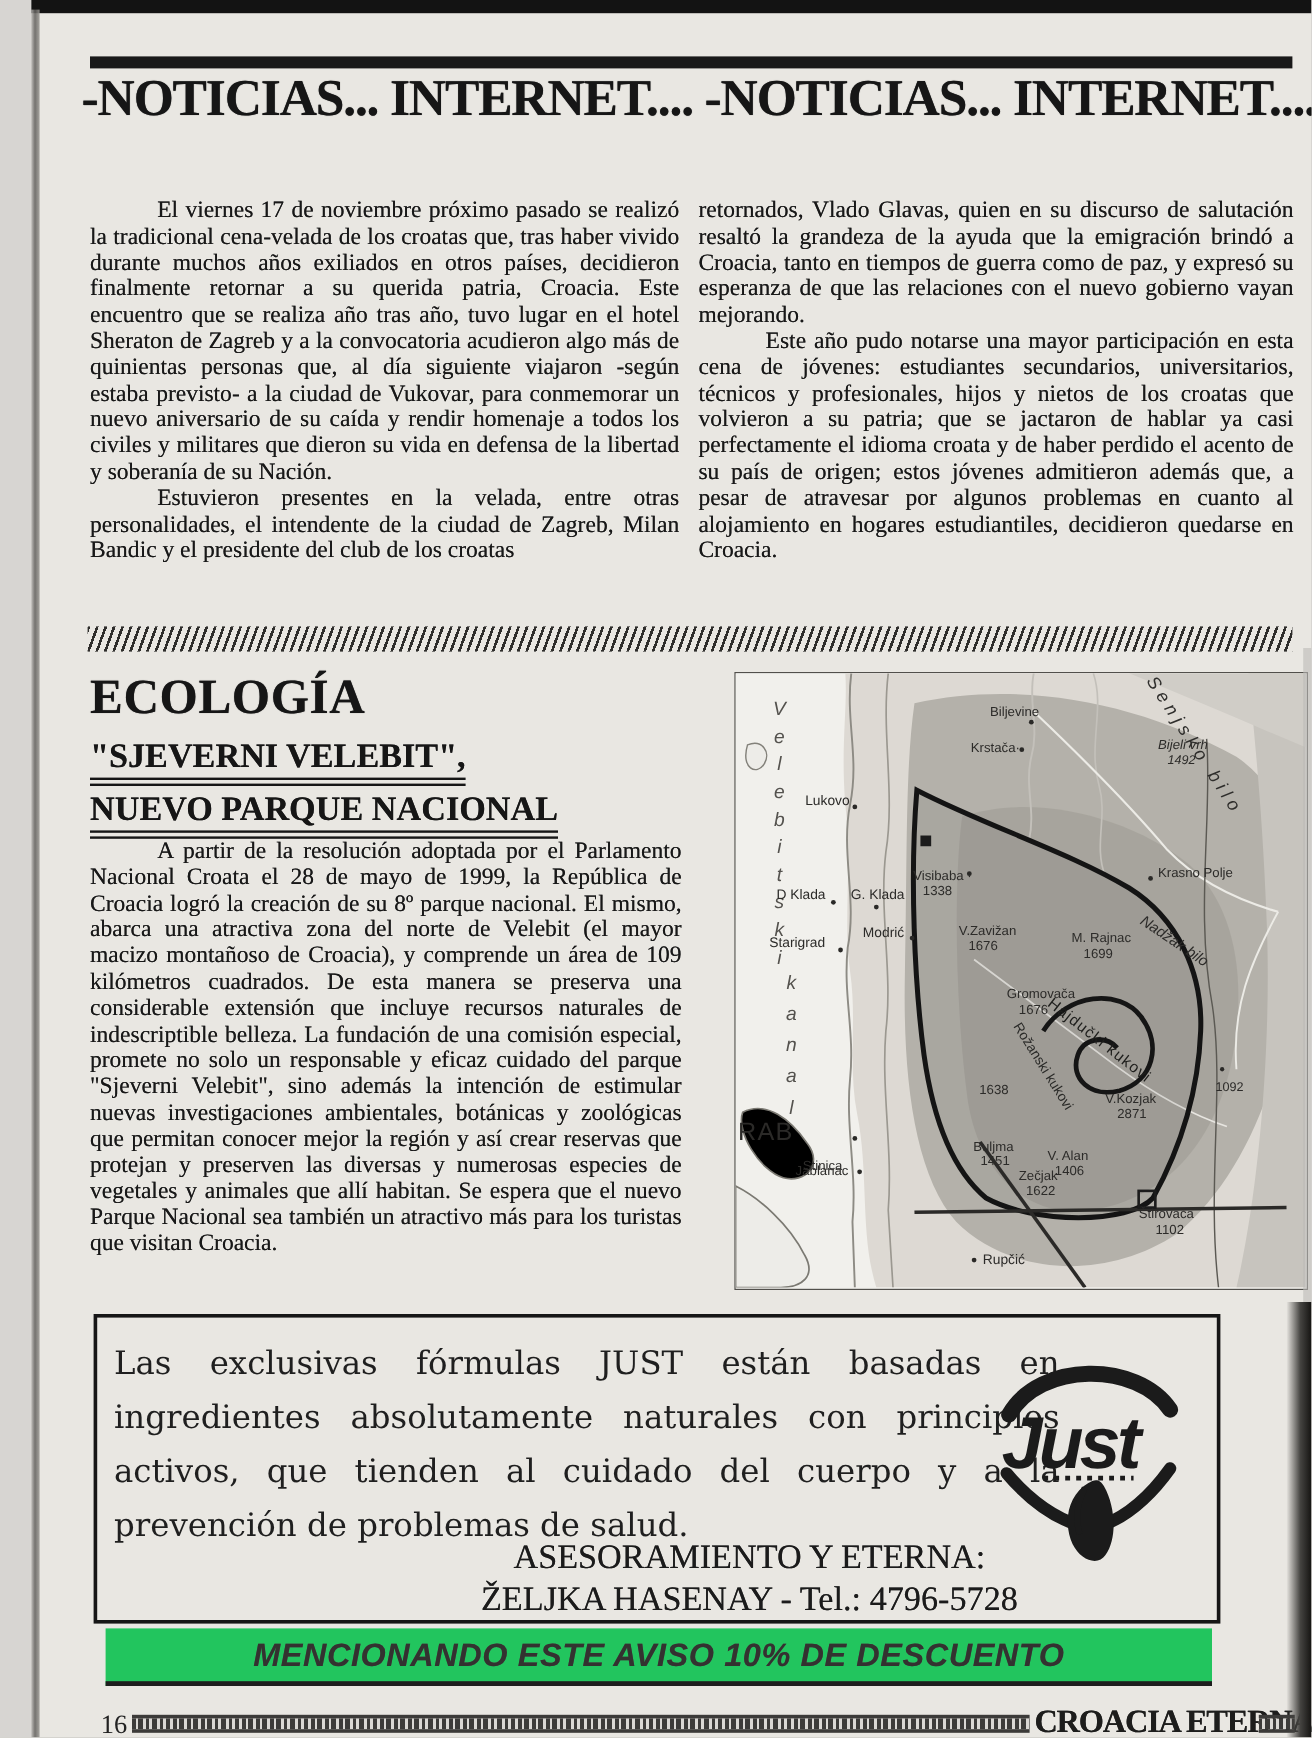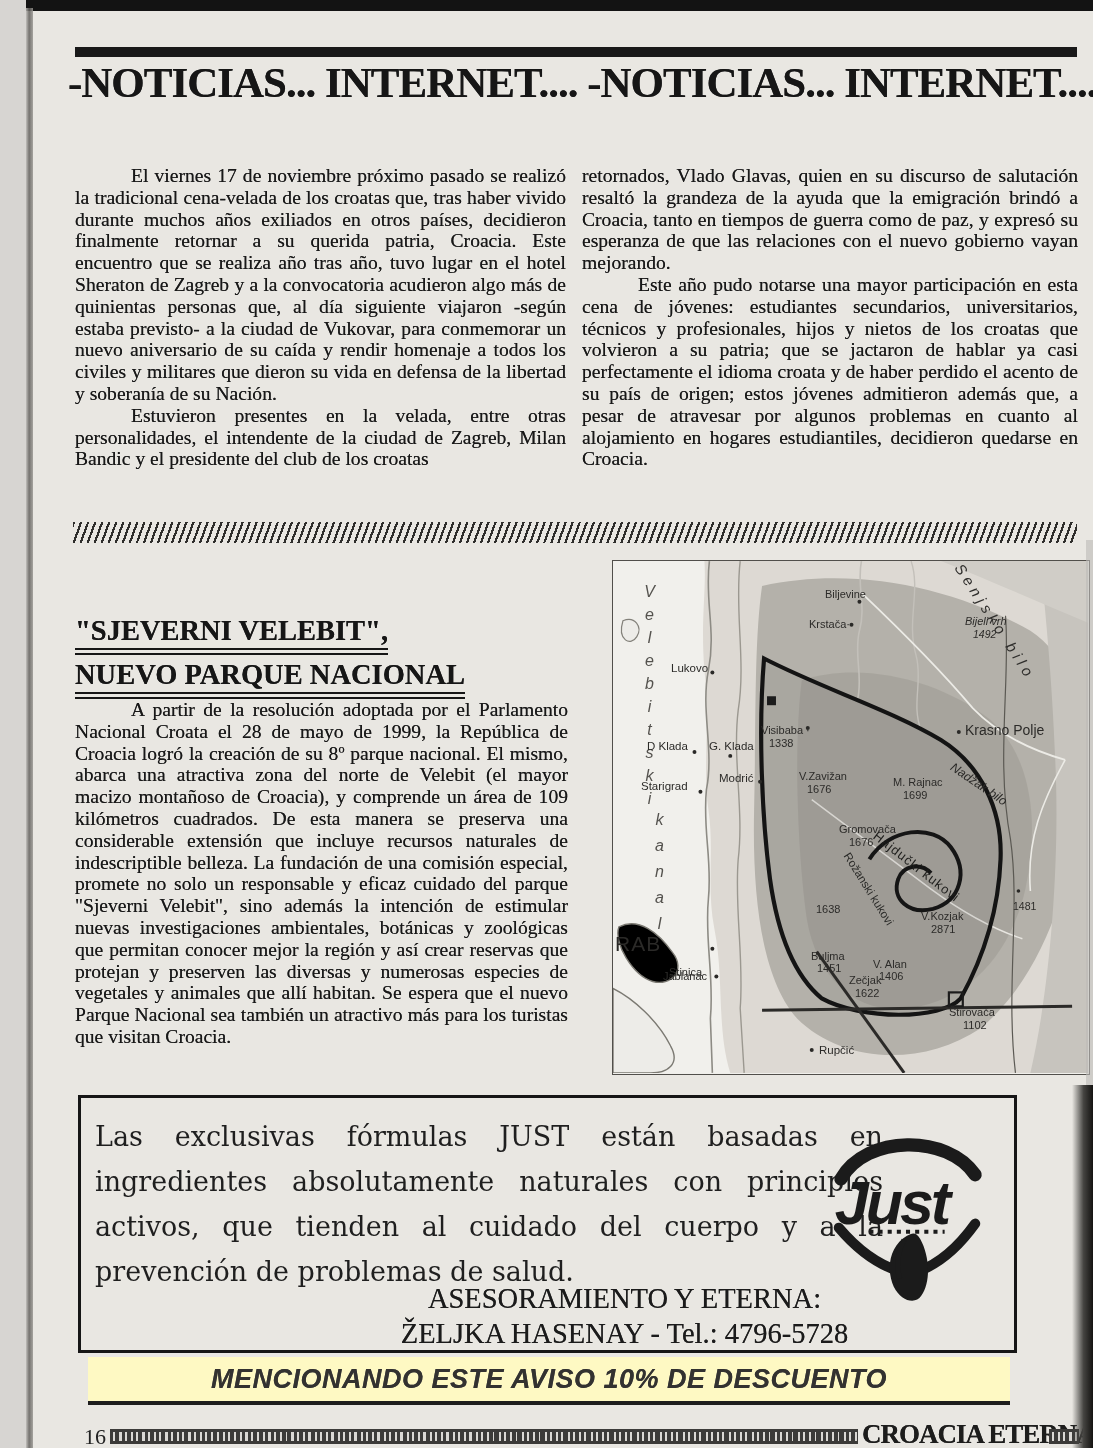--- a/index.html
+++ b/index.html
@@ -43,21 +43,21 @@
   .map-label{position:absolute;font-family:"Liberation Sans",sans-serif;color:#2c2b29;
       white-space:nowrap;transform-origin:left top;line-height:1;}
   .map-label.vert{writing-mode:vertical-rl;text-orientation:upright;}
   
   .ad-box{left:78px;top:1095px;width:939px;height:258px;box-sizing:border-box;border:3.5px solid #161616;}
   .ad-text{position:absolute;left:14px;top:16px;width:788px;font-family:"DejaVu Serif",serif;
       font-size:27px;line-height:45px;text-align:justify;color:#1f1f1f;}
   .ad-contact{position:absolute;left:170px;right:16px;top:183px;text-align:center;
       font-size:28.5px;line-height:35px;color:#1b1b1b;text-shadow:0 0 .4px #444;}
   .ad-logo{position:absolute;right:18px;top:28px;width:178px;height:178px;}
-  .banner-strip{left:88px;top:1357px;width:922px;height:44px;background:#fef9c3;
+  .banner-strip{left:88px;top:1357px;width:922px;height:44px;background:#22c55e;
       border-bottom:4px solid #1d1d1d;display:flex;align-items:center;justify-content:center;
       font-family:"Liberation Sans",sans-serif;font-style:italic;font-weight:bold;font-size:27px;
       letter-spacing:.5px;color:#333230;text-shadow:0 0 .5px #555;}
   
   .footer-page{left:84px;top:1424px;font-size:22px;color:#222;}
   .chain{top:1429px;height:15px;box-sizing:border-box;border-top:3px solid #3c3b39;border-bottom:3px solid #3c3b39;
       background:repeating-linear-gradient(90deg,#3c3b39 0 3px,#dad8d4 3px 5px,#3c3b39 5px 9px,#dad8d4 9px 11.5px);}
   .chain-left{left:110px;width:748px;}
   .chain-right{left:1049px;width:30px;}
   .footer-mag{left:862px;top:1419px;font-weight:bold;font-size:27px;letter-spacing:-1px;color:#1d1d1c;
@@ -75,20 +75,21 @@
     <p>El viernes 17 de noviembre próximo pasado se realizó la tradicional cena-velada de los croatas que, tras haber vivido durante muchos años exiliados en otros países, decidieron finalmente retornar a su querida patria, Croacia. Este encuentro que se realiza año tras año, tuvo lugar en el hotel Sheraton de Zagreb y a la convocatoria acudieron algo más de quinientas personas que, al día siguiente viajaron -según estaba previsto- a la ciudad de Vukovar, para conmemorar un nuevo aniversario de su caída y rendir homenaje a todos los civiles y militares que dieron su vida en defensa de la libertad y soberanía de su Nación.</p>
     <p>Estuvieron presentes en la velada, entre otras personalidades, el intendente de la ciudad de Zagreb, Milan Bandic y el presidente del club de los croatas</p>
   </div>
   <div class="abs col col-right">
     <p class="noindent">retornados, Vlado Glavas, quien en su discurso de salutación resaltó la grandeza de la ayuda que la emigración brindó a Croacia, tanto en tiempos de guerra como de paz, y expresó su esperanza de que las relaciones con el nuevo gobierno vayan mejorando.</p>
     <p>Este año pudo notarse una mayor participación en esta cena de jóvenes: estudiantes secundarios, universitarios, técnicos y profesionales, hijos y nietos de los croatas que volvieron a su patria; que se jactaron de hablar ya casi perfectamente el idioma croata y de haber perdido el acento de su país de origen; estos jóvenes admitieron además que, a pesar de atravesar por algunos problemas en cuanto al alojamiento en hogares estudiantiles, decidieron quedarse en Croacia.</p>
   </div>
 
   <div class="abs divider"></div>
 
+  <div class="abs eco-title">ECOLOGÍA</div>
   <div class="abs eco-sub">
     <span>"SJEVERNI VELEBIT",</span><br>
     <span>NUEVO PARQUE NACIONAL</span>
   </div>
   <div class="abs col eco-body">
     <p>A partir de la resolución adoptada por el Parlamento Nacional Croata el 28 de mayo de 1999, la República de Croacia logró la creación de su 8º parque nacional. El mismo, abarca una atractiva zona del norte de Velebit (el mayor macizo montañoso de Croacia), y comprende un área de 109 kilómetros cuadrados. De esta manera se preserva una considerable extensión que incluye recursos naturales de indescriptible belleza. La fundación de una comisión especial, promete no solo un responsable y eficaz cuidado del parque "Sjeverni Velebit", sino además la intención de estimular nuevas investigaciones ambientales, botánicas y zoológicas que permitan conocer mejor la región y así crear reservas que protejan y preserven las diversas y numerosas especies de vegetales y animales que allí habitan. Se espera que el nuevo Parque Nacional sea también un atractivo más para los turistas que visitan Croacia.</p>
   </div>
 
   <div class="abs map-box">
     <svg width="475" height="512" viewBox="0 0 478 515" style="position:absolute;left:0;top:0;">
@@ -147,36 +148,36 @@
         <span class="map-label" style="left: 212px; top: 28px; font-size: 11px;">Biljevine</span>
         <span class="map-label" style="left: 196px; top: 58px; font-size: 11px;">Krstača·</span>
         <span class="map-label" style="left: 352px; top: 55px; font-size: 11px; font-style: italic;">Bijeli vrh</span>
         <span class="map-label" style="left: 360px; top: 68px; font-size: 10.5px; font-style: italic;">1492</span>
         <span class="map-label" style="left: 352px; top: 0px; font-size: 15px; font-style: italic; letter-spacing: 4.5px; transform: rotate(57deg); color: rgb(47, 46, 44);">Senjsko bilo</span>
         <span class="map-label" style="left: 58px; top: 102px; font-size: 11.5px;">Lukovo</span>
         <span class="map-label" style="left: 34px; top: 180px; font-size: 11.5px;">D Klada</span>
         <span class="map-label" style="left: 96px; top: 180px; font-size: 11.5px;">G. Klada</span>
         <span class="map-label" style="left: 106px; top: 212px; font-size: 11.5px;">Modrić</span>
         <span class="map-label" style="left: 28px; top: 220px; font-size: 11.5px;">Starigrad</span>
-        <span class="map-label" style="left: 352px; top: 162px; font-size: 14px;">Krasno Polje</span>
+        <span class="map-label" style="left: 352px; top: 162px; font-size: 11px;">Krasno Polje</span>
         <span class="map-label" style="left: 342px; top: 200px; font-size: 12.5px; font-style: italic; transform: rotate(34deg);">Nadžak bilo</span>
         <span class="map-label" style="left: 148px; top: 164px; font-size: 11px;">Visibaba ·</span>
         <span class="map-label" style="left: 156px; top: 177px; font-size: 11px;">1338</span>
         <span class="map-label" style="left: 186px; top: 210px; font-size: 11px;">V.Zavižan</span>
         <span class="map-label" style="left: 194px; top: 223px; font-size: 11px;">1676</span>
         <span class="map-label" style="left: 280px; top: 216px; font-size: 11px;">M. Rajnac</span>
         <span class="map-label" style="left: 290px; top: 229px; font-size: 11px;">1699</span>
         <span class="map-label" style="left: 226px; top: 263px; font-size: 11px;">Gromovača</span>
         <span class="map-label" style="left: 236px; top: 276px; font-size: 11px;">1676</span>
         <span class="map-label" style="left: 266px; top: 268px; font-size: 13px; letter-spacing: 1px; transform: rotate(38deg); color: rgb(30, 30, 28);">Hajdučki kukovi</span>
         <span class="map-label" style="left: 238px; top: 290px; font-size: 11.5px; transform: rotate(58deg); color: rgb(42, 42, 40);">Rožanski kukovi</span>
         <span class="map-label" style="left: 203px; top: 343px; font-size: 11px;">1638</span>
         <span class="map-label" style="left: 308px; top: 350px; font-size: 11px;">V.Kozjak</span>
         <span class="map-label" style="left: 318px; top: 363px; font-size: 11px;">2871</span>
-        <span class="map-label" style="left: 400px; top: 340px; font-size: 10.5px;">1481</span>
+        <span class="map-label" style="left: 400px; top: 340px; font-size: 10.5px;">1092</span>
         <span class="map-label" style="left: 198px; top: 390px; font-size: 11px;">Buljma</span>
         <span class="map-label" style="left: 204px; top: 402px; font-size: 11px;">1451</span>
         <span class="map-label" style="left: 260px; top: 398px; font-size: 11px;">V. Alan</span>
         <span class="map-label" style="left: 266px; top: 410px; font-size: 11px;">1406</span>
         <span class="map-label" style="left: 236px; top: 414px; font-size: 11px;">Zečjak</span>
         <span class="map-label" style="left: 242px; top: 427px; font-size: 11px;">1622</span>
         <span class="map-label" style="left: 336px; top: 446px; font-size: 11px;">Štirovača</span>
         <span class="map-label" style="left: 350px; top: 459px; font-size: 11px;">1102</span>
         <span class="map-label" style="left: 206px; top: 484px; font-size: 11.5px;">Rupčić</span>
         <span class="map-label" style="left: 56px; top: 382px; font-size: 11px; margin-top: 24px;">Stinica</span>

